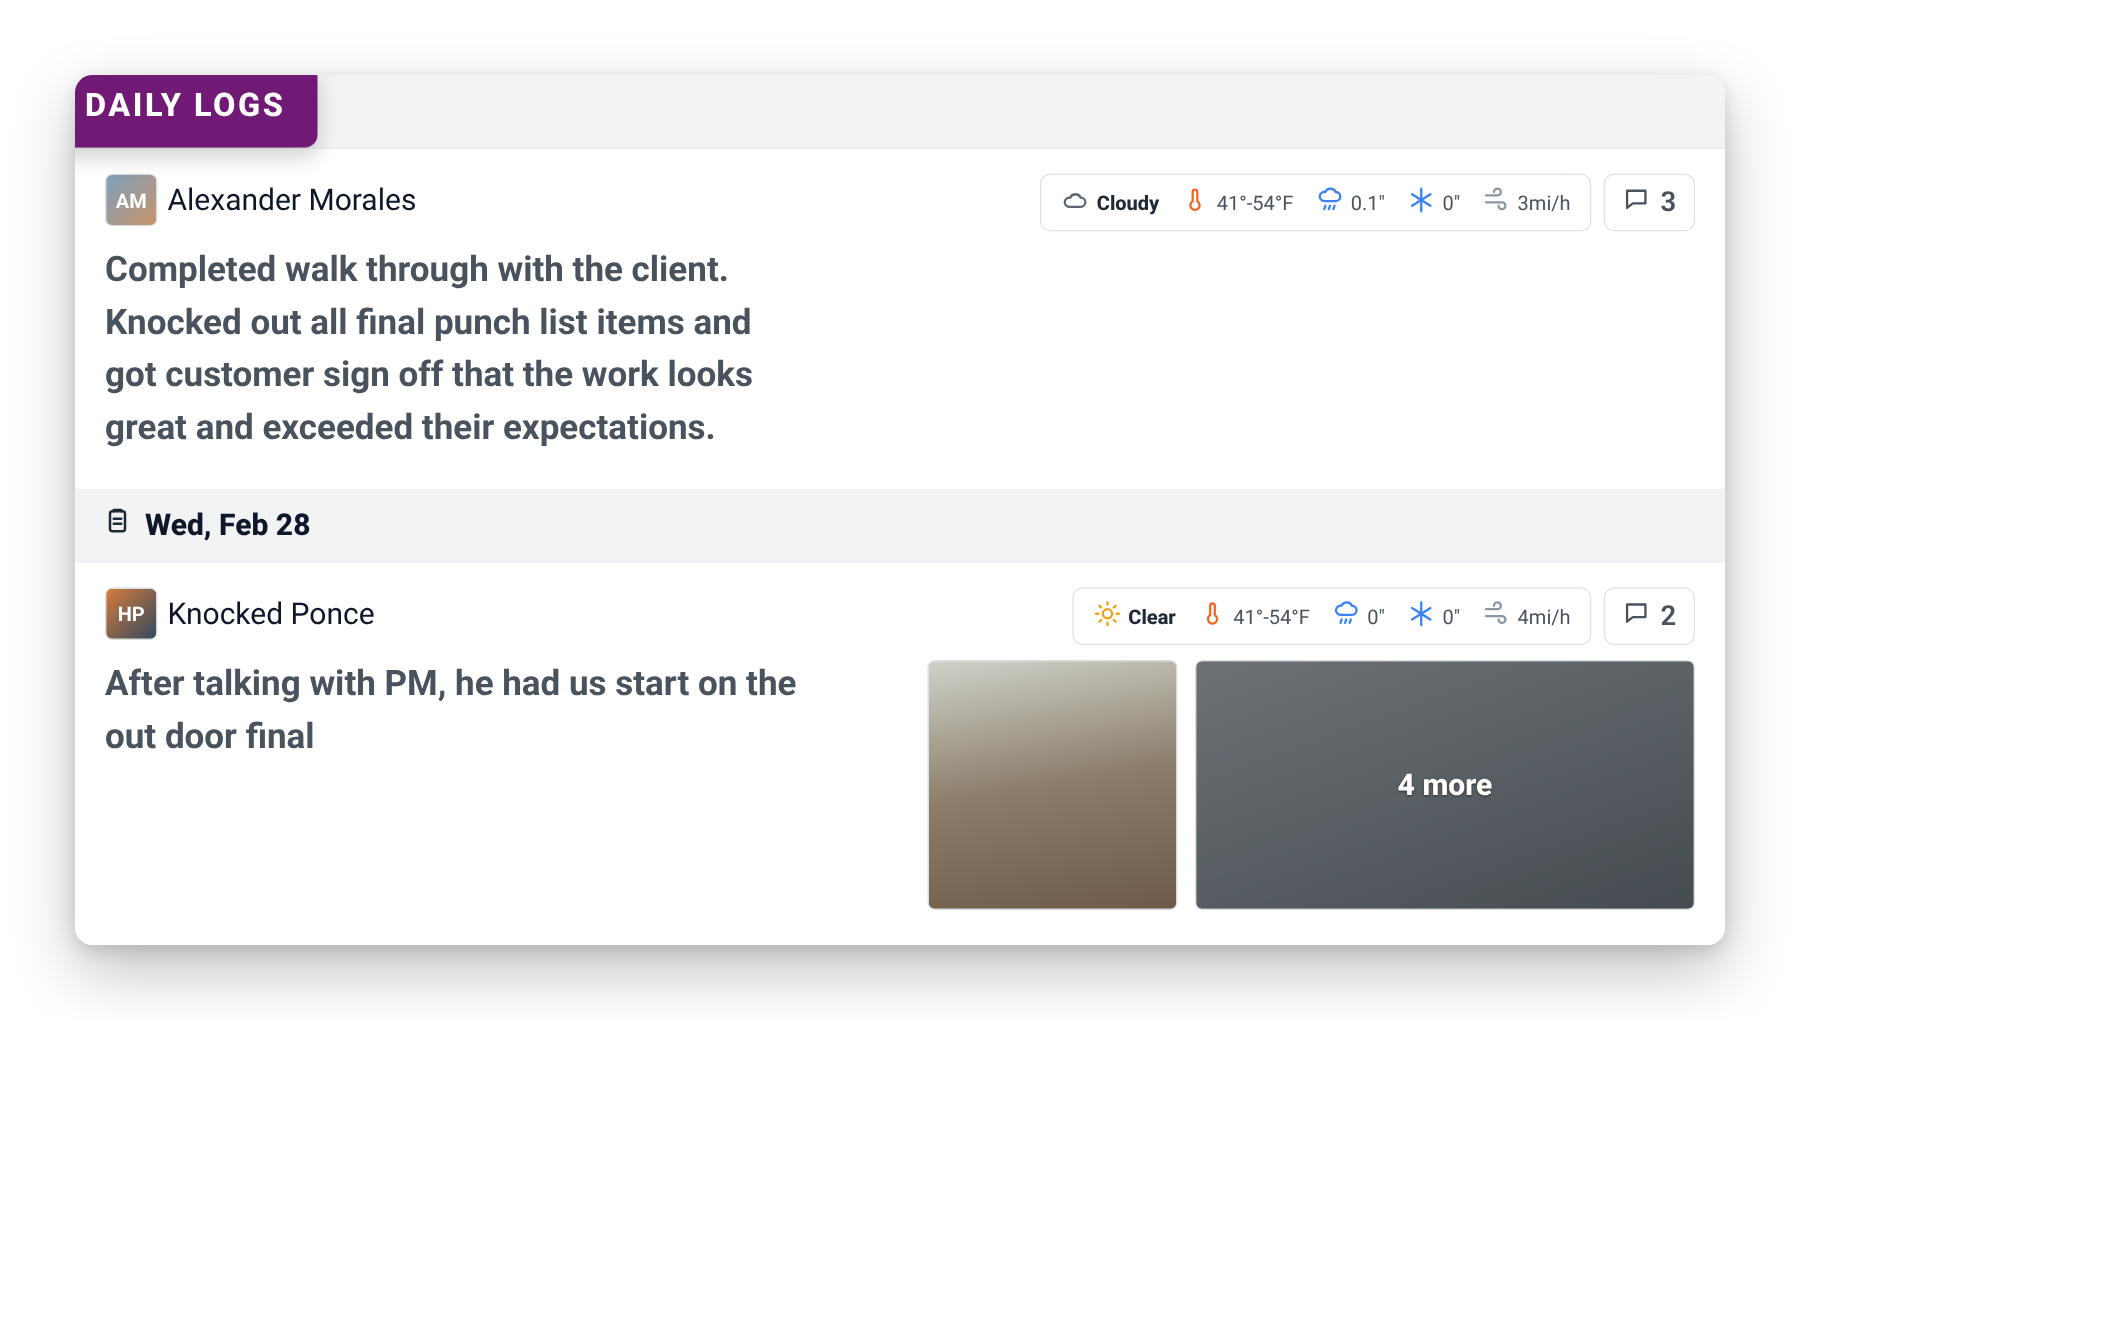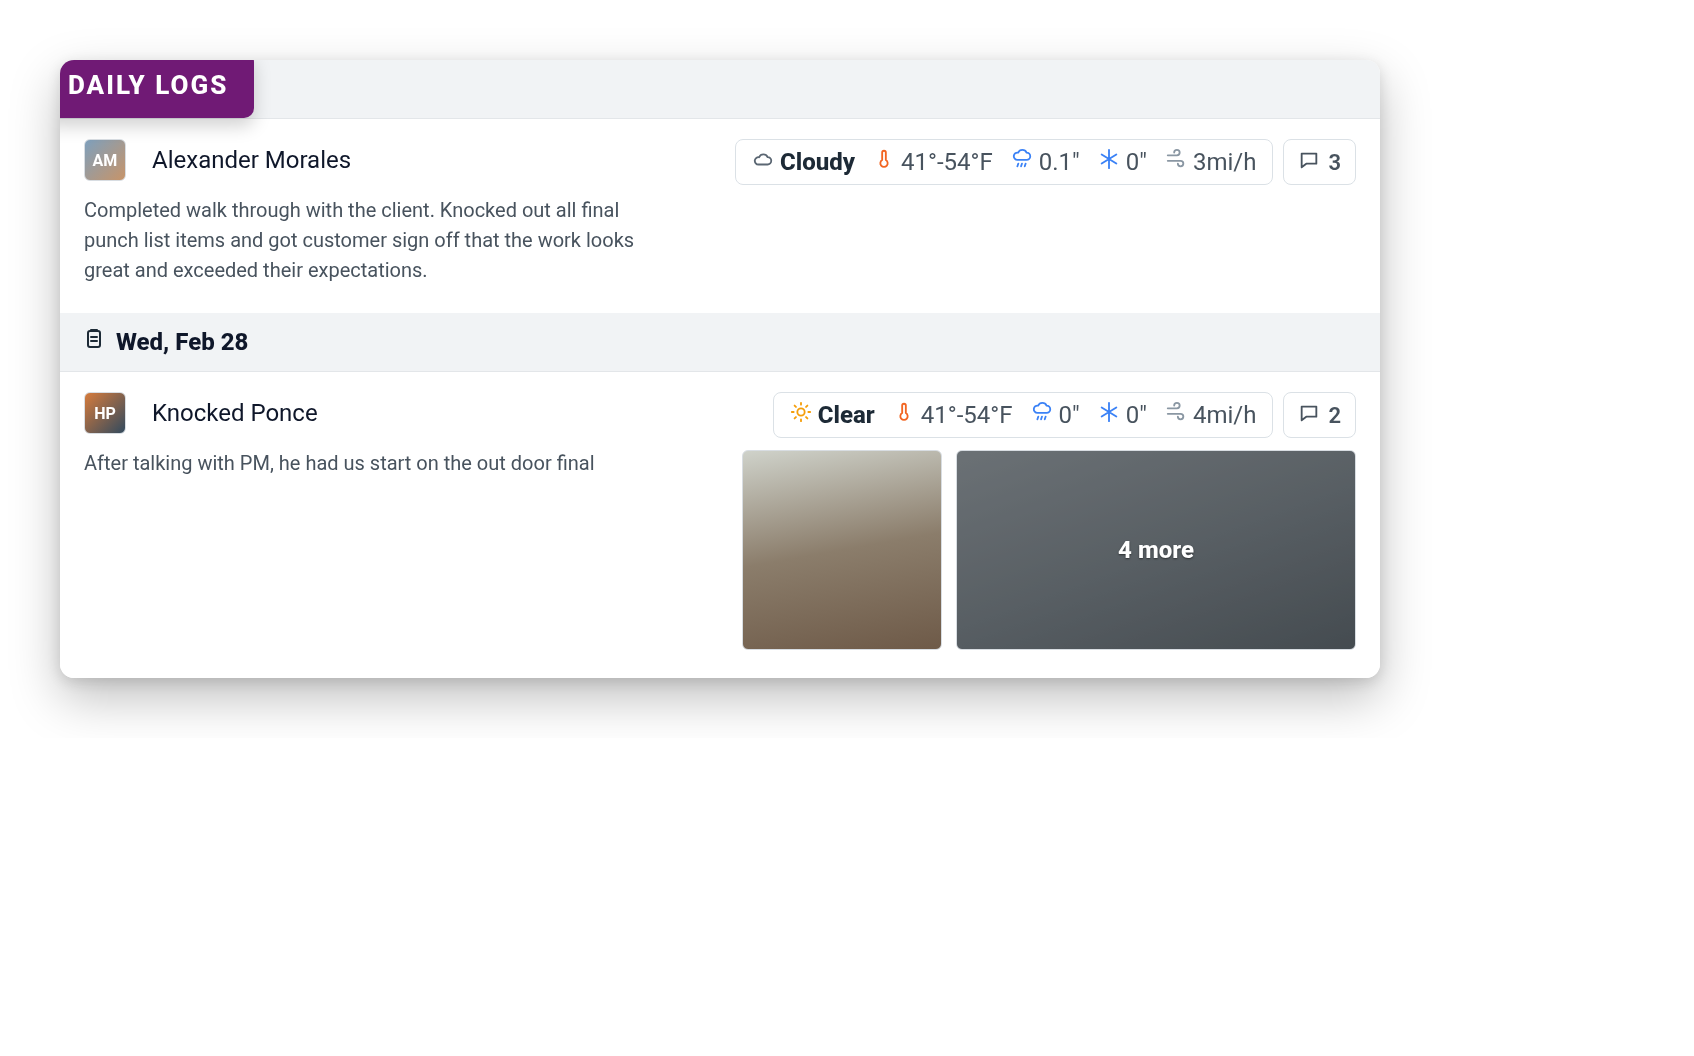--- a/index.html
+++ b/index.html
@@ -50,62 +50,63 @@
     padding: 20px 24px 28px 24px;
     background: #fff;
   }
   .left {
     flex: 1 1 auto;
     min-width: 0;
   }
   .author-row {
     display: flex;
     align-items: center;
-    gap: 26px;
+    gap: 8px;
     margin-bottom: 14px;
   }
   .avatar {
     width: 42px; height: 42px;
     border-radius: 6px;
     background: linear-gradient(135deg,#7ea0bd,#c79469);
     display:flex;align-items:center;justify-content:center;
     color:#fff;font-weight:700;font-size:16px;
     border: 1px solid #d8dde2;
   }
   .author-name {
     font-size: 24px;
     font-weight: 400;
     color: #0f172a;
   }
   .note {
-    font-size: 20px;
+    font-size: 28px;
     line-height: 1.5;
     color: #48535e;
     max-width: 560px;
+    font-weight: bold;
   }
   .right {
     display: flex;
     flex-direction: column;
     gap: 12px;
     align-items: flex-end;
   }
   .info-row {
     display: flex;
     gap: 10px;
   }
   .weather-box {
     display: flex;
     align-items: center;
     gap: 18px;
     border: 1px solid #dbe1e6;
     border-radius: 8px;
     padding: 8px 16px;
     background: #fff;
     color: #48535e;
-    font-size: 24px;
+    font-size: 16px;
   }
   .weather-box .label { font-weight: 800; color:#1d2a36; }
   .wi { display:flex; align-items:center; gap:6px; white-space:nowrap; }
   .wi svg { width:22px; height:22px; }
   .comment-box {
     display:flex; align-items:center; gap:8px;
     border: 1px solid #dbe1e6;
     border-radius: 8px;
     padding: 8px 14px;
     color:#48535e; font-size:22px; font-weight:600;

